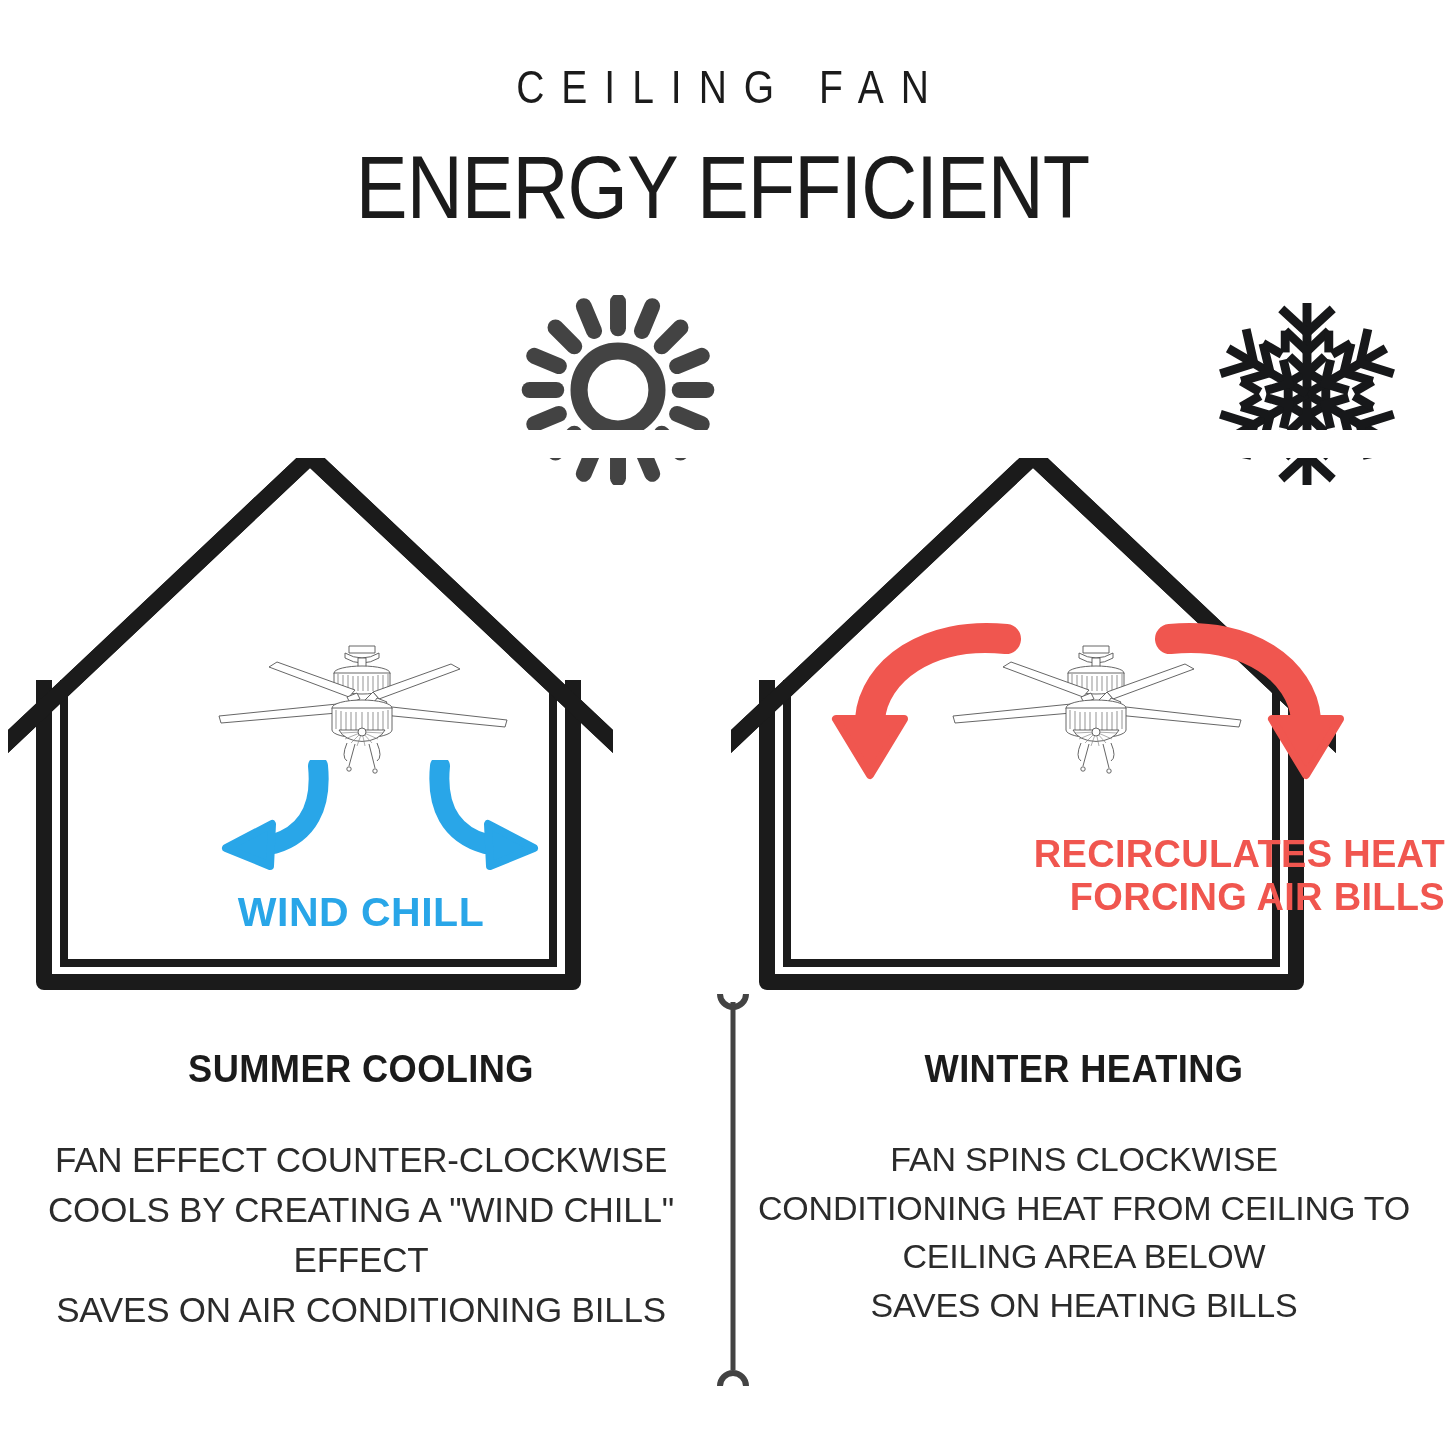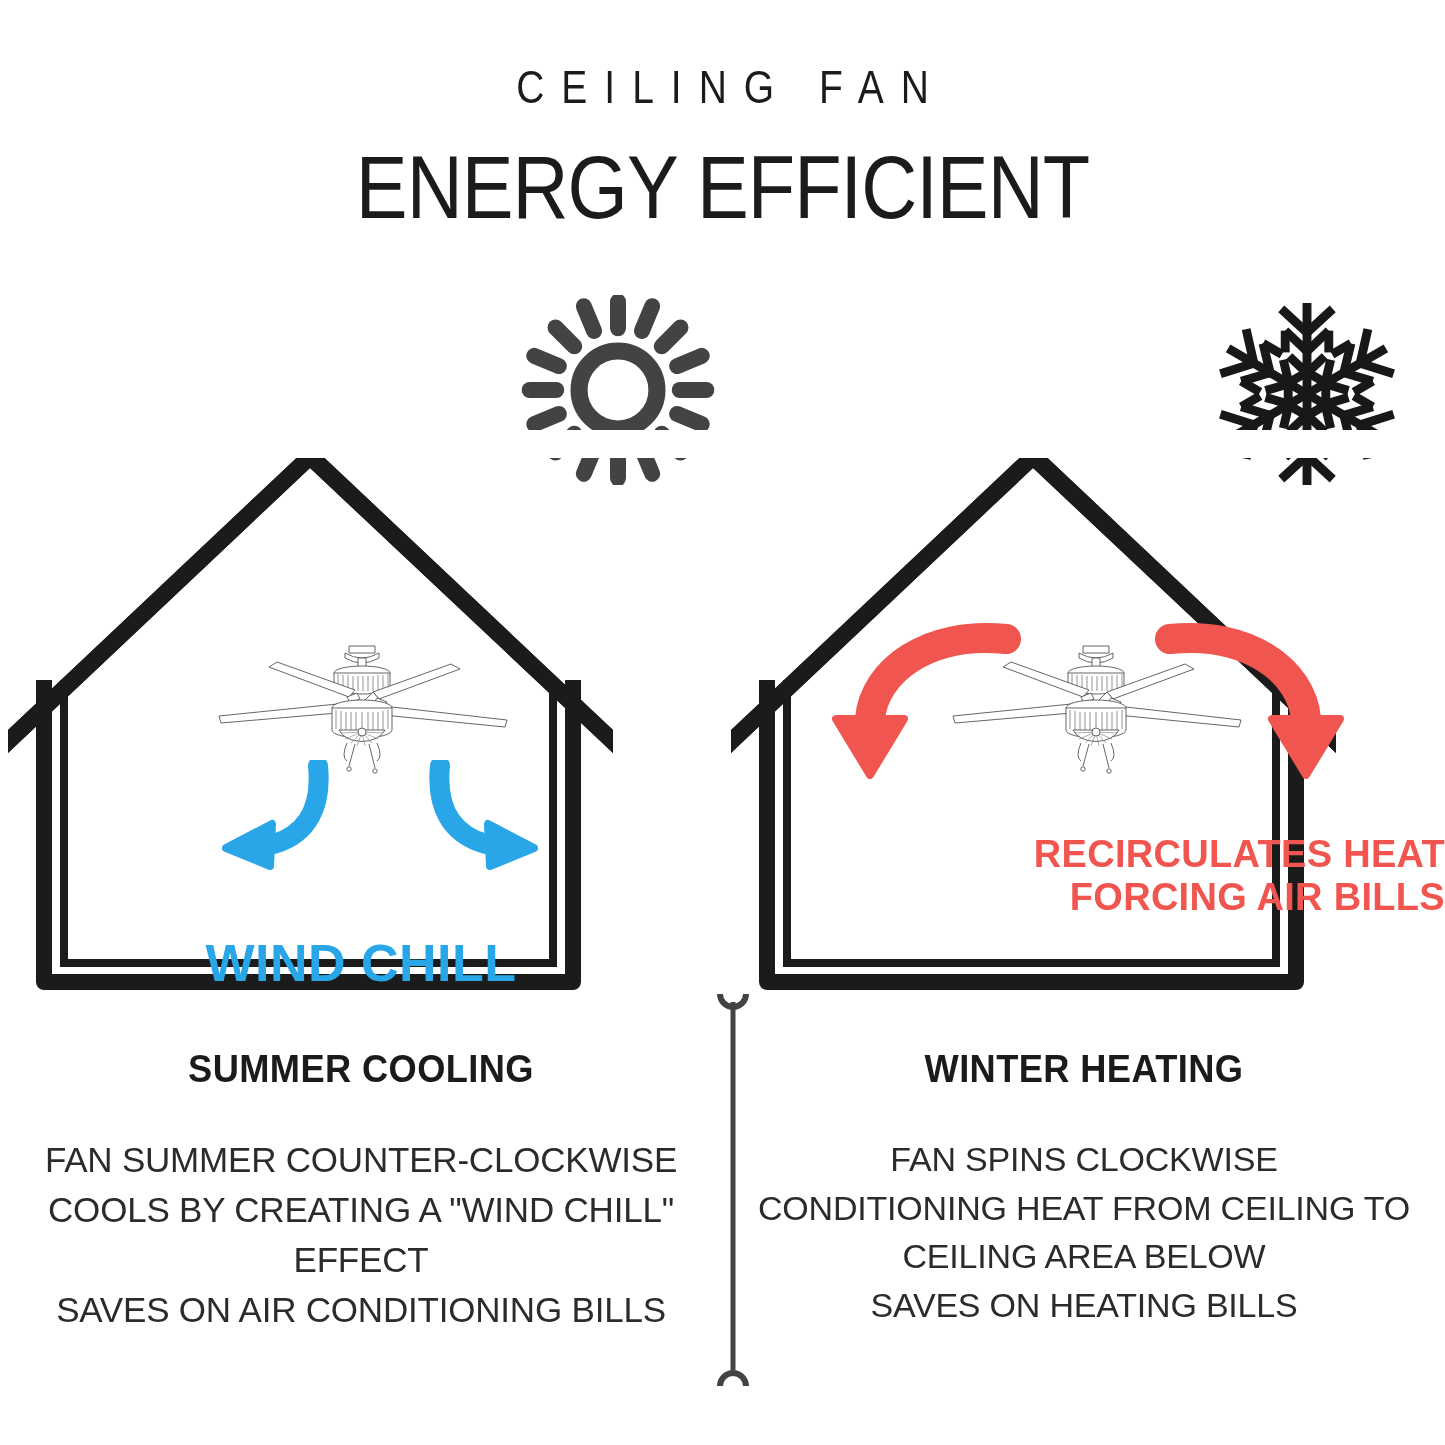--- a/index.html
+++ b/index.html
@@ -61,24 +61,23 @@
 
   
   .house-label{
     position:absolute;left:0;width:722px;
     text-align:center;
     font-weight:700;
     line-height:1.12;
   }
   #label-wind-chill{
     top:890px;
-    font-size:52px;
+    font-size:41px;
     letter-spacing:0.5px;
     color:#29a6e8;
-    margin-top:44px;
   }
   #label-heat{
     top:833px;
     font-size:38px;
     letter-spacing:0.3px;
     color:#f0564f;
   }
   #label-heat .lh-line{display:block;text-align:right;}
 
   
@@ -255,21 +254,21 @@
       <path d="M240 6 C236 46 250 74 286 84" fill="none" stroke="#29a6e8" stroke-width="20" stroke-linecap="round"></path>
       <path d="M334 88 L288 64 L290 106 Z" fill="#29a6e8" stroke="#29a6e8" stroke-width="8" stroke-linejoin="round"></path>
     </svg>
 
     <div class="house-label" id="label-wind-chill">
       <span class="lh-line">WIND CHILL</span>
     </div>
 
     <div class="section-heading">SUMMER COOLING</div>
     <div class="section-body" id="body-summer">
-      <span class="b-line">FAN SUMMER COUNTER-CLOCKWISE</span>
+      <span class="b-line">FAN EFFECT COUNTER-CLOCKWISE</span>
       <span class="b-line">COOLS BY CREATING A "WIND CHILL"</span>
       <span class="b-line">EFFECT</span>
       <span class="b-line">SAVES ON AIR CONDITIONING BILLS</span>
     </div>
   </div>
 
   <div class="panel" id="panel-winter">
 
     <svg class="house-svg" viewBox="0 0 722 580">
       <path d="M8 300 L307 18 L314 18 L613 300 L613 323 L310 38 L8 323 Z" fill="#1b1b1b"></path>

